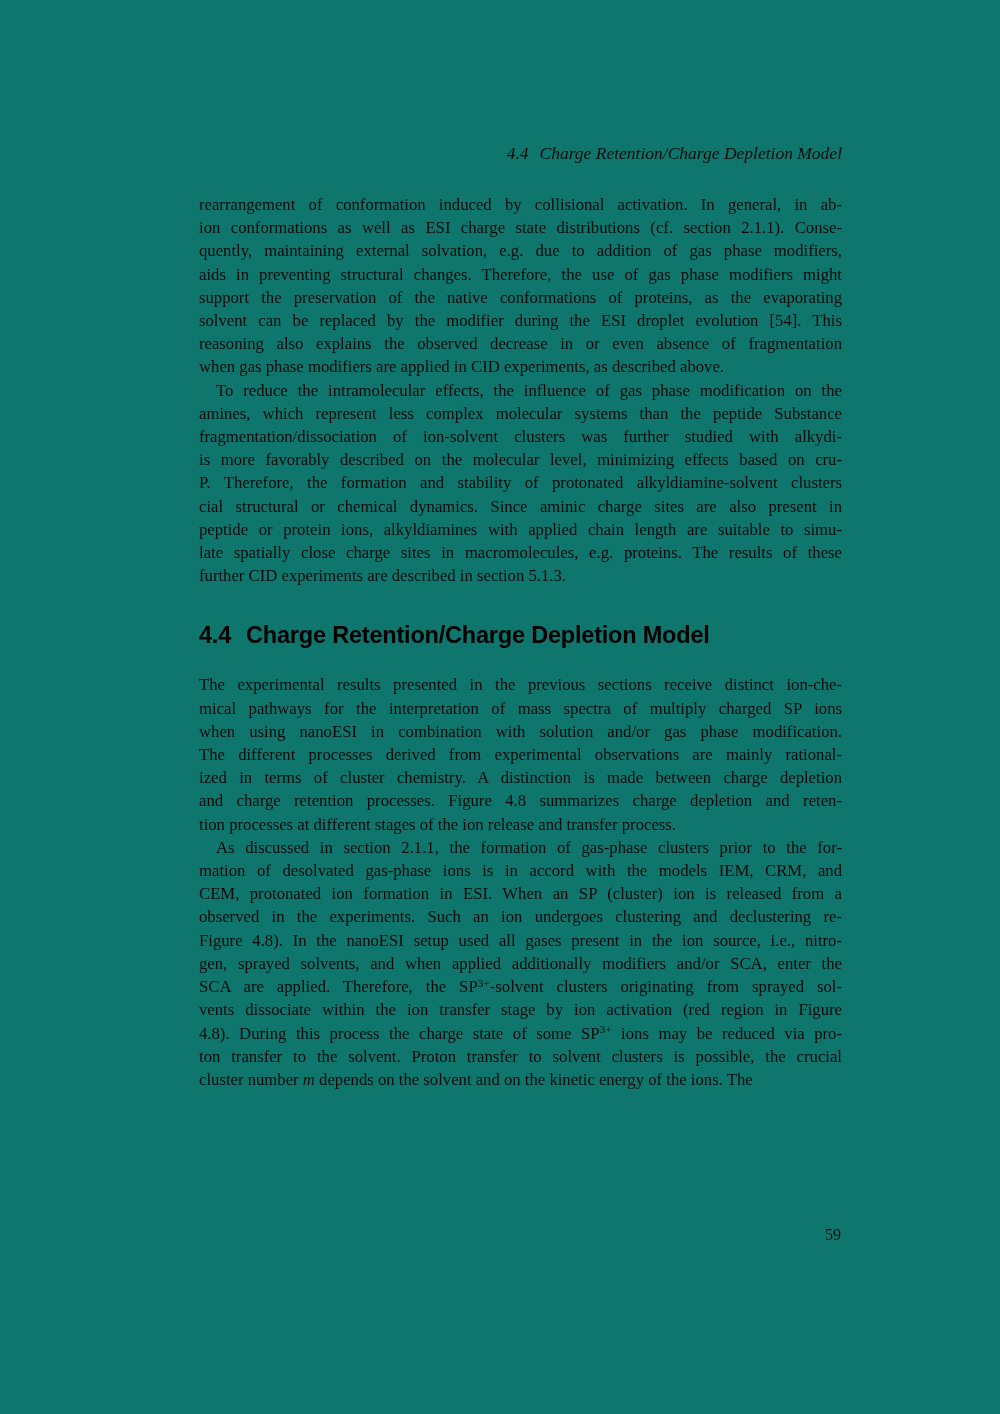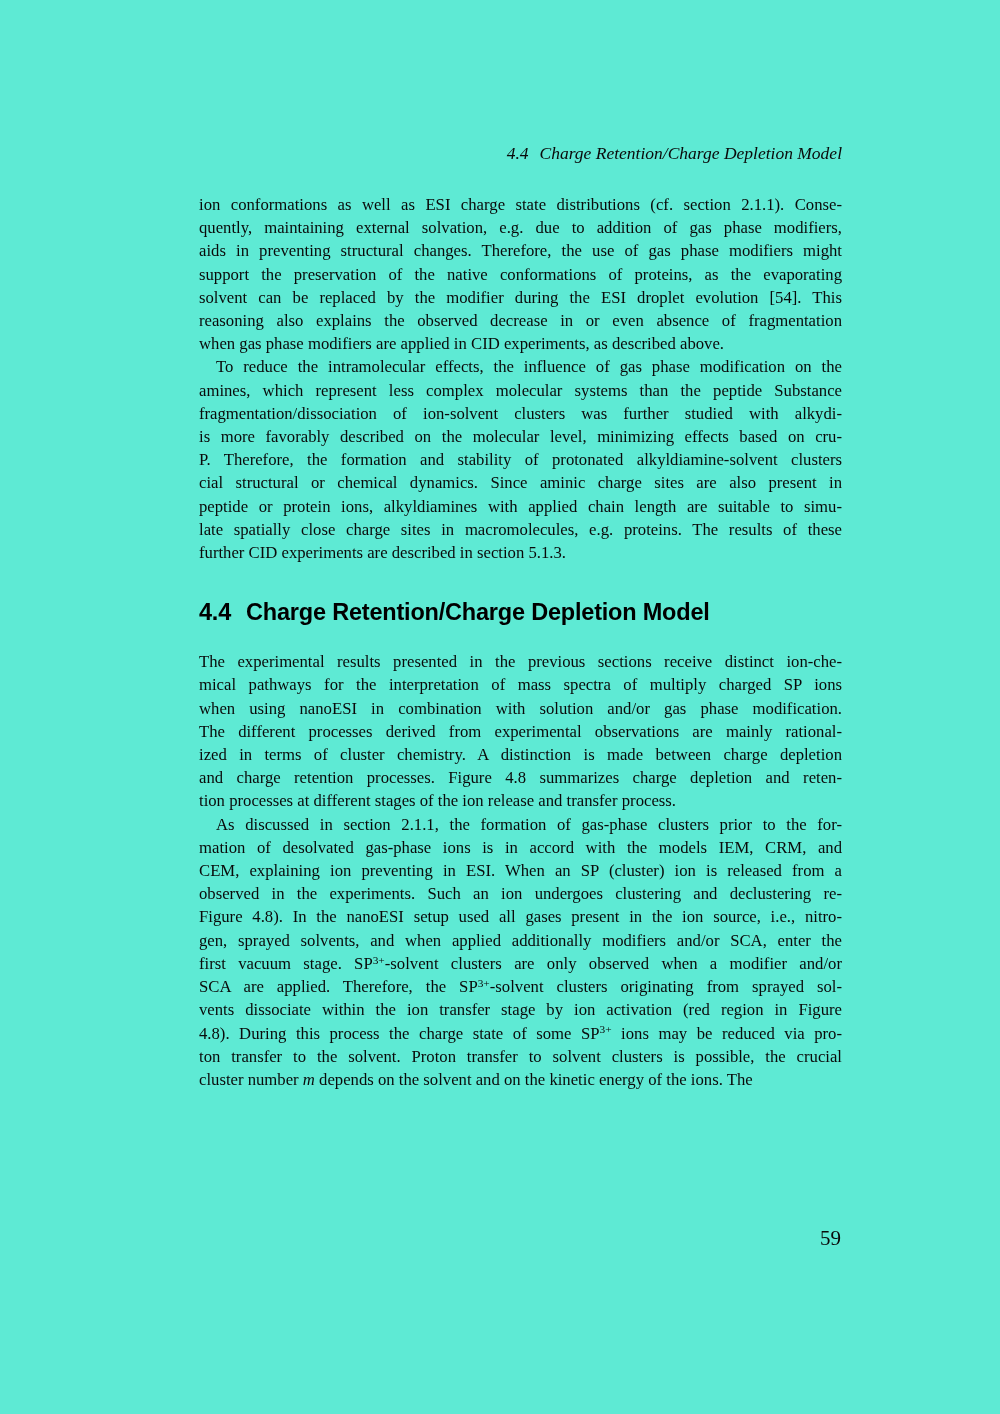--- a/index.html
+++ b/index.html
@@ -1,20 +1,20 @@
 <!DOCTYPE html>
 <html><head>
 <meta charset="utf-8">
 <style>
   html, body { margin: 0; padding: 0; background: #ffffff; }
   .page {
     position: relative;
     width: 1000px;
     height: 1414px;
-    background: #5eead4;
+    background: #0f766e;
     font-family: "Liberation Serif", serif;
     color: #0a0a0a;
     overflow: hidden;
     text-decoration: underline;
   }
   .running-header {
     position: absolute;
     top: 143px;
     right: 158px;
     font-style: italic;
@@ -53,34 +53,35 @@
     line-height: 0;
     vertical-align: baseline;
     position: relative;
     top: -0.45em;
   }
   em { font-style: italic; }
   .page-number {
     position: absolute;
     top: 1226px;
     right: 159px;
-    font-size: 21px;
+    font-size: 16px;
   }
 </style>
 </head>
 <body>
 
 <div class="page">
 
   <div class="running-header">
     <span class="rh-num">4.4</span><span>Charge Retention/Charge Depletion Model</span>
   </div>
 
   <div class="body-text">
       <div class="paragraph">
+        <div class="line">rearrangement of conformation induced by collisional activation. In general, in ab-</div>
         <div class="line">ion conformations as well as ESI charge state distributions (cf. section 2.1.1). Conse-</div>
         <div class="line">quently, maintaining external solvation, e.g. due to addition of gas phase modifiers,</div>
         <div class="line">aids in preventing structural changes. Therefore, the use of gas phase modifiers might</div>
         <div class="line">support the preservation of the native conformations of proteins, as the evaporating</div>
         <div class="line">solvent can be replaced by the modifier during the ESI droplet evolution [54]. This</div>
         <div class="line">reasoning also explains the observed decrease in or even absence of fragmentation</div>
         <div class="line last">when gas phase modifiers are applied in CID experiments, as described above.</div>
       </div>
       <div class="paragraph">
         <div class="line indent">To reduce the intramolecular effects, the influence of gas phase modification on the</div>
@@ -99,25 +100,24 @@
         <div class="line">mical pathways for the interpretation of mass spectra of multiply charged SP ions</div>
         <div class="line">when using nanoESI in combination with solution and/or gas phase modification.</div>
         <div class="line">The different processes derived from experimental observations are mainly rational-</div>
         <div class="line">ized in terms of cluster chemistry. A distinction is made between charge depletion</div>
         <div class="line">and charge retention processes. Figure 4.8 summarizes charge depletion and reten-</div>
         <div class="line last">tion processes at different stages of the ion release and transfer process.</div>
       </div>
       <div class="paragraph">
         <div class="line indent">As discussed in section 2.1.1, the formation of gas-phase clusters prior to the for-</div>
         <div class="line">mation of desolvated gas-phase ions is in accord with the models IEM, CRM, and</div>
-        <div class="line">CEM, explaining ion preventing in ESI. When an SP (cluster) ion is released from a</div>
+        <div class="line">CEM, protonated ion formation in ESI. When an SP (cluster) ion is released from a</div>
         <div class="line">observed in the experiments. Such an ion undergoes clustering and declustering re-</div>
         <div class="line">Figure 4.8). In the nanoESI setup used all gases present in the ion source, i.e., nitro-</div>
         <div class="line">gen, sprayed solvents, and when applied additionally modifiers and/or SCA, enter the</div>
-        <div class="line">first vacuum stage. SP<sup>3+</sup>-solvent clusters are only observed when a modifier and/or</div>
         <div class="line">SCA are applied. Therefore, the SP<sup>3+</sup>-solvent clusters originating from sprayed sol-</div>
         <div class="line">vents dissociate within the ion transfer stage by ion activation (red region in Figure</div>
         <div class="line">4.8). During this process the charge state of some SP<sup>3+</sup> ions may be reduced via pro-</div>
         <div class="line">ton transfer to the solvent. Proton transfer to solvent clusters is possible, the crucial</div>
         <div class="line last">cluster number <em>m</em> depends on the solvent and on the kinetic energy of the ions. The</div>
       </div>
     </div>
 
   <div class="page-number">59</div>
 

